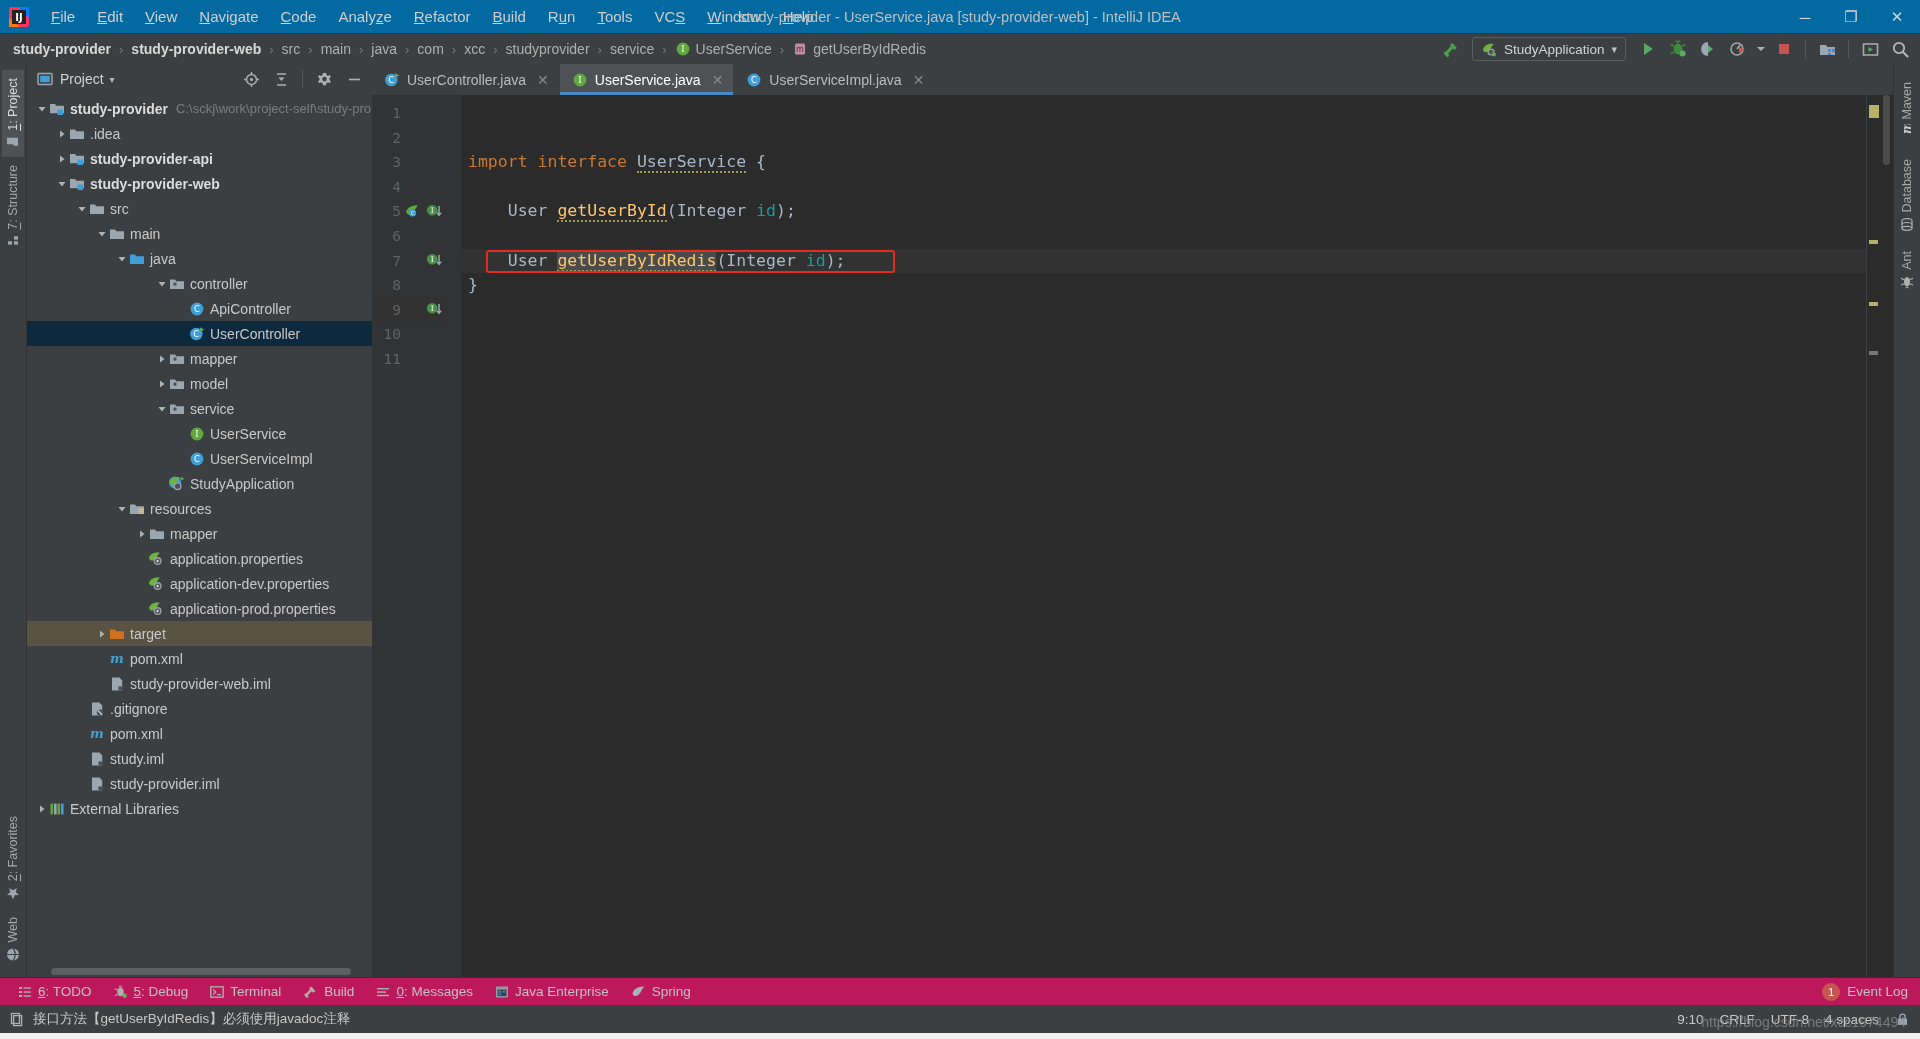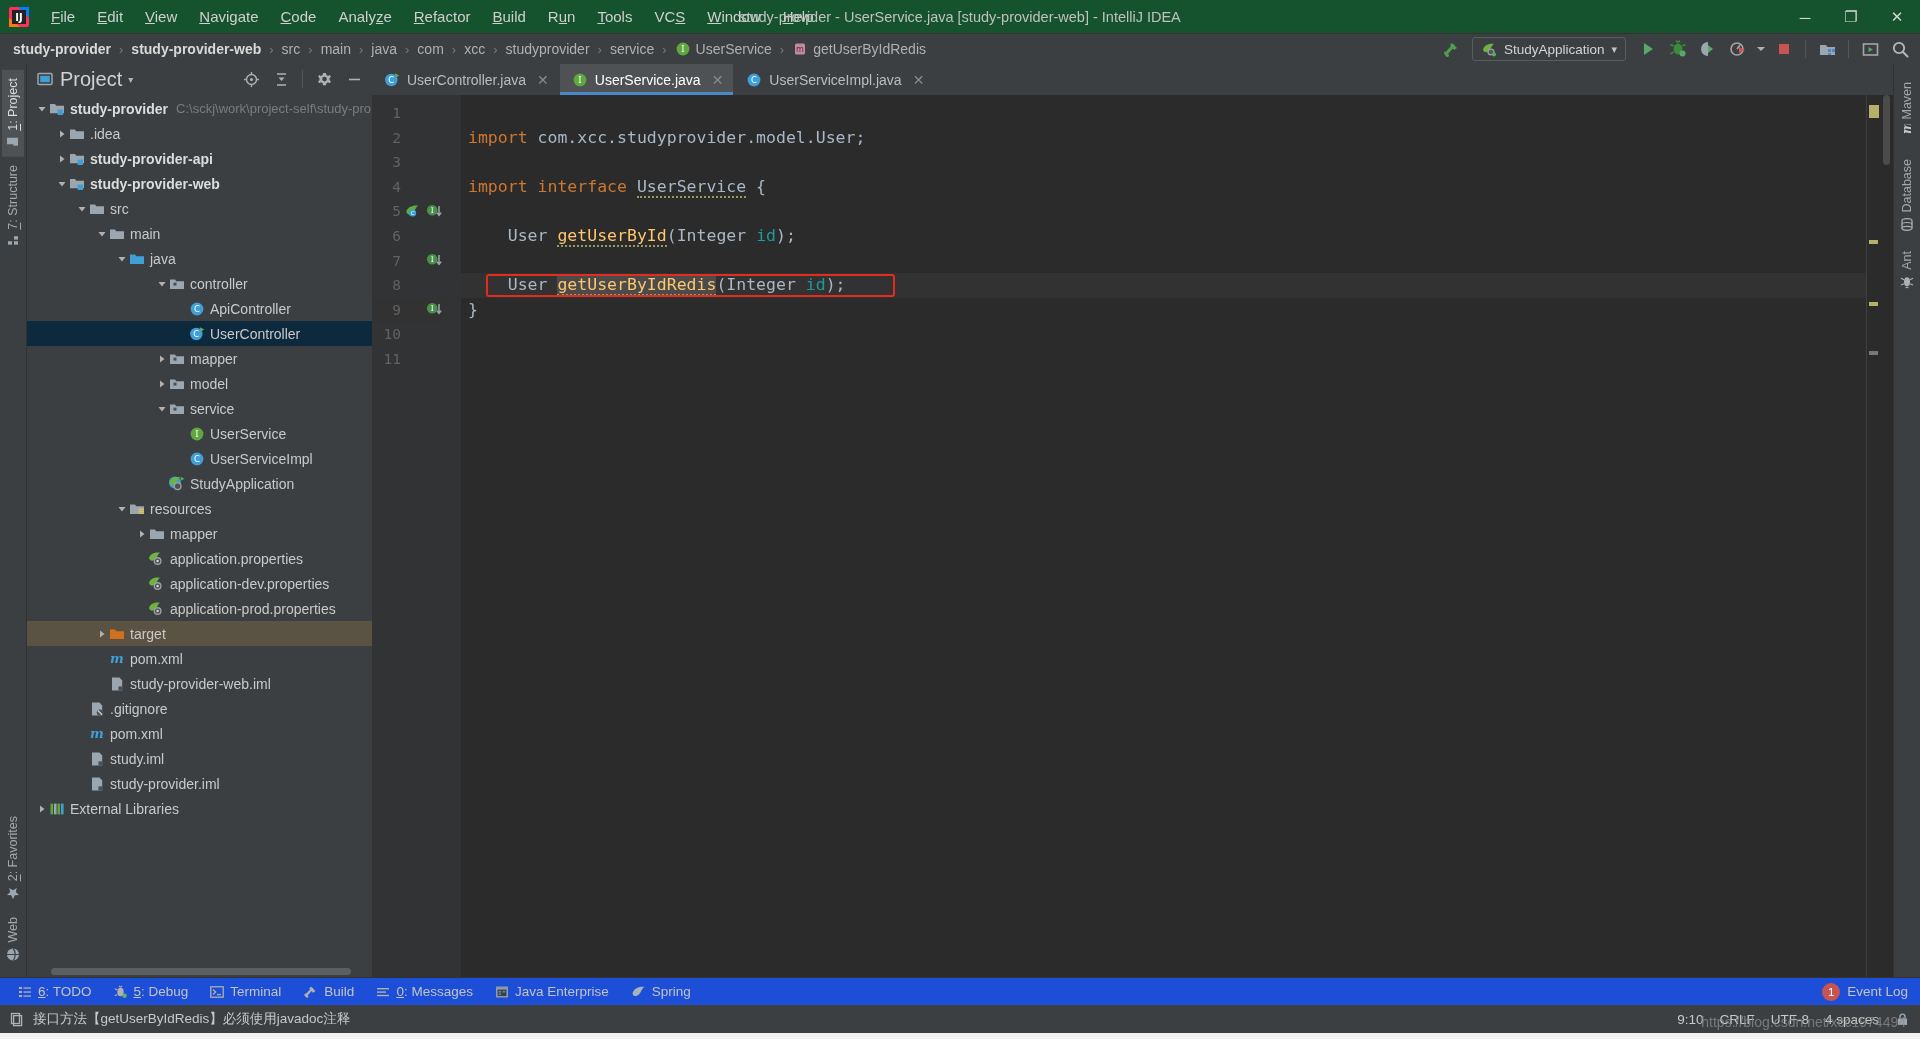--- a/index.html
+++ b/index.html
@@ -7,21 +7,21 @@
     width:1920px; height:1039px; overflow:hidden;
     background:#3c3f41;
     font-family:"Liberation Sans", sans-serif;
     color:#bbbbbb;
     -webkit-font-smoothing:antialiased;
   }
   .app{ position:relative; width:1920px; height:1039px; display:flex; flex-direction:column; }
 
   
   .menubar{
-    height:34px; background:#14532d; display:flex; align-items:center;
+    height:34px; background:#0369a1; display:flex; align-items:center;
     flex:0 0 34px; position:relative; border-bottom:1px solid #323232;
   }
   .ij-logo{ width:22px;height:22px;margin:0 10px 0 8px; flex:0 0 auto; }
   .menu-items{ display:flex; align-items:center; gap:0px; }
   .menu-item{
     padding:4px 11px; font-size:15px; color:#cfcfcf; cursor:default;
     white-space:nowrap; line-height:18px;
   }
   .menu-item u{ text-decoration:underline; }
   .win-title{
@@ -64,21 +64,21 @@
     writing-mode:vertical-rl; transform:rotate(180deg);
     font-size:12.5px; color:#a7a7a7; padding:8px 4px; display:flex; align-items:center; gap:5px;
     white-space:nowrap;
   }
   .vtab.active{ background:#4e5254; color:#dcdcdc; }
   .vtab u{ text-decoration:underline; }
 
   
   .projpanel{ width:345px; flex:0 0 345px; background:#3c3f41; display:flex; flex-direction:column; min-width:0; }
   .proj-head{ height:30px; display:flex; align-items:center; padding:0 4px 0 10px; flex:0 0 30px; }
-  .proj-title{ font-size:20px; color:#d2d2d2; margin-left:7px; }
+  .proj-title{ font-size:14px; color:#d2d2d2; margin-left:7px; }
   .proj-head-icons{ margin-left:auto; display:flex; align-items:center; gap:2px; }
   .proj-tree{
     flex:1 1 auto; overflow:hidden; position:relative; font-size:14px;
     background:#3c3f41; padding-top:2px;
   }
   .row{
     height:25px; display:flex; align-items:center; white-space:nowrap;
     padding-right:6px; color:#c9c9c9;
   }
   .row .arrow{ width:13px; flex:0 0 13px; display:flex; justify-content:center; align-items:center; }
@@ -140,21 +140,21 @@
 
   
   .rstrip{
     width:27px; flex:0 0 27px; background:#3c3f41; border-left:1px solid #323232;
     display:flex; flex-direction:column; align-items:center; padding-top:8px;
   }
   .rstrip .vtab{ padding:10px 4px; }
 
   
   .toolwin-bar{
-    height:28px; flex:0 0 28px; background:#1d4ed8; display:flex; align-items:center;
+    height:28px; flex:0 0 28px; background:#be185d; display:flex; align-items:center;
     padding-left:8px; gap:2px; border-top:1px solid #323232; position:relative;
   }
   .twb{ display:flex; align-items:center; gap:6px; padding:3px 10px; font-size:13.5px; color:#c3c3c3; border-radius:3px; }
   .twb u{ text-decoration:underline; }
   .eventlog{ position:absolute; right:12px; display:flex; align-items:center; gap:7px; font-size:13.5px; color:#c3c3c3; }
   .badge{
     background:#c75450; color:#fff; border-radius:9px; min-width:18px; height:18px;
     font-size:11.5px; display:flex; align-items:center; justify-content:center; padding:0 5px;
   }
   .statusbar{
@@ -894,21 +894,20 @@
             <div class="gline">
               <span class="num">10</span>
             </div>
             <div class="gline">
               <span class="num">11</span>
             </div>
           </div>
         <div class="fold"></div>
         <div class="codewrap" id="codewrap">
             <div class="cl"></div>
-            <div class="cl"><span class="kw">import </span><span class="plain">com.xcc.studyprovider.model.User;</span></div>
             <div class="cl"></div>
             <div class="cl"><span class="kw">import </span><span class="kw">interface </span><span class="cls warnu">UserService</span><span class="plain"> {</span></div>
             <div class="cl"></div>
             <div class="cl"><span class="plain">    </span><span class="typ">User </span><span class="mth warnu">getUserById</span><span class="plain">(</span><span class="typ">Integer </span><span class="param">id</span><span class="plain">);</span></div>
             <div class="cl"></div>
             <div class="cl cur"><span class="plain">    </span><span class="typ">User </span><span class="mth warnu ident-hl">getUserByIdRedis</span><span class="plain">(</span><span class="typ">Integer </span><span class="param">id</span><span class="plain">);</span><span class="redbox" style="border-color: rgb(227, 43, 30); left: 25px; top: 1px; width: 409px; height: 23px;"></span></div>
             <div class="cl"><span class="plain">}</span></div>
             <div class="cl"></div>
           </div>
         <div class="marker-col">

